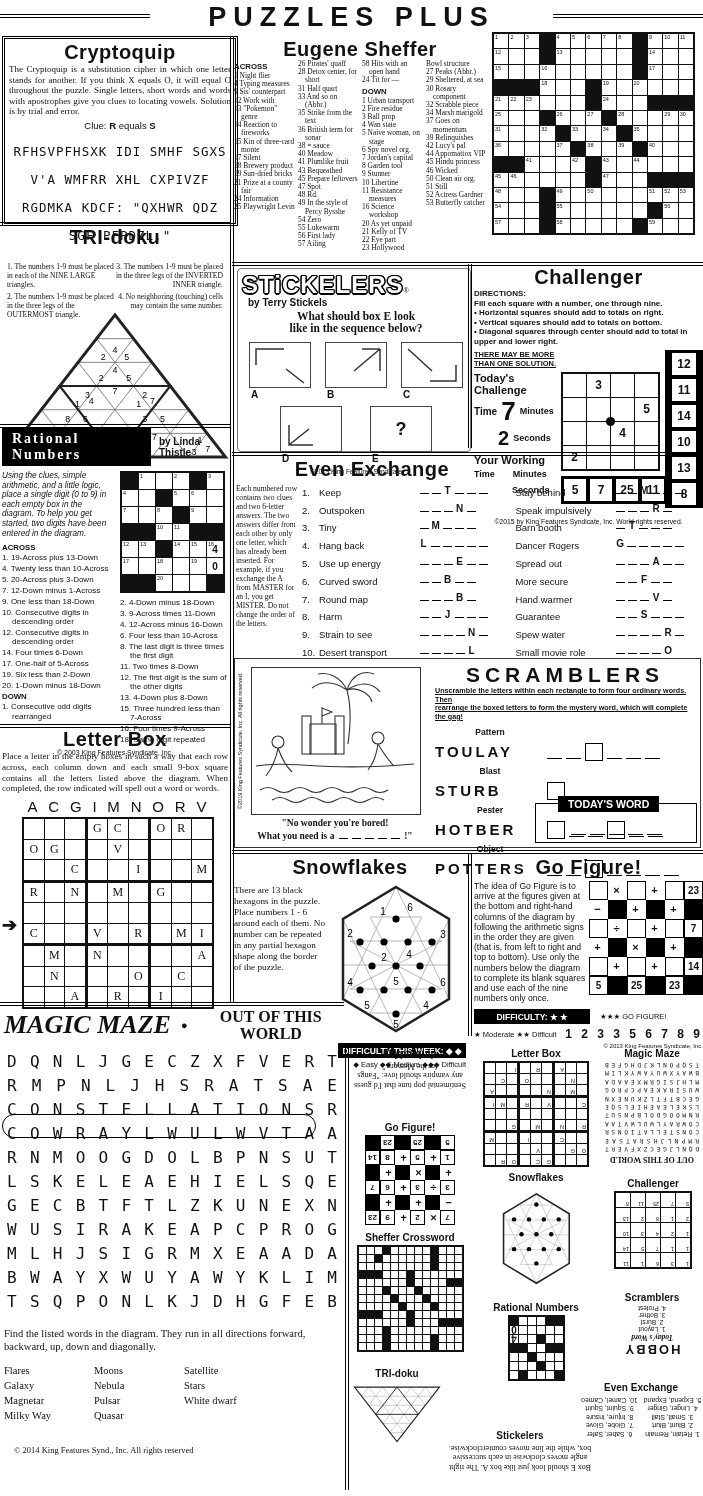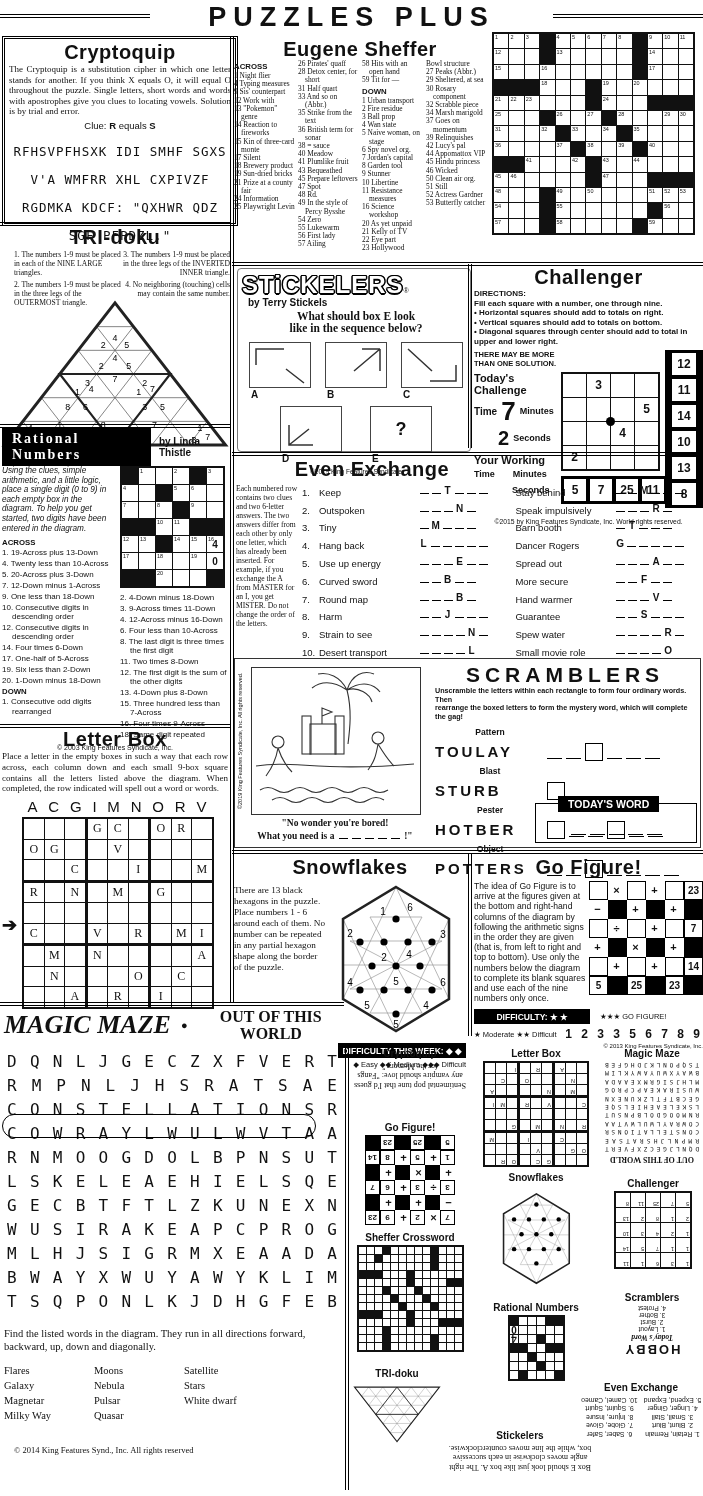--- a/index.html
+++ b/index.html
@@ -82,21 +82,21 @@
   </div>
   <div class="cipher">RFHSVPFHSXK  IDI  SMHF  SGXS</div>
   <div class="cipher">V'A  WMFRR  XHL  CXPIVZF</div>
   <div class="cipher">RGDMKA  KDCF:  "QXHWR  QDZ</div>
   <div class="cipher">SGF  PFPDZL."</div>
 </div>
 
 <div class="abs hr2" style="left:0;top:222px;width:230px;"></div>
 <div class="abs" style="left:0;top:226px;width:230px;">
   <div class="h1">TRI-doku</div>
-  <div style="display:flex;justify-content:flex-end;margin-top:2px;">
+  <div style="display:flex;justify-content:center;margin-top:14px;">
     <div style="width:108px;font:7.6px/8.8px 'Liberation Serif',serif;">
       <div style="margin-bottom:4px;">1. The numbers 1-9 must be placed in each of the NINE LARGE triangles.</div>
       <div>2. The numbers 1-9 must be placed in the three legs of the OUTERMOST triangle.</div>
     </div>
     <div style="width:108px;font:7.6px/8.8px 'Liberation Serif',serif;text-align:right;">
       <div style="margin-bottom:4px;">3. The numbers 1-9 must be placed in the three legs of the INVERTED INNER triangle.</div>
       <div>4. No neighboring (touching) cells may contain the same number.</div>
     </div>
   </div>
   <div style="margin-top:-8px;"><svg viewBox="0 0 232 152" width="230" height="150">
@@ -148,21 +148,21 @@
         <text x="210" y="142" text-anchor="middle" font-size="9" font-family="Liberation Sans, sans-serif">7</text>
       </svg></div>
 </div>
 
 <div class="abs hr2" style="left:0;top:424px;width:230px;"></div>
 <div class="abs" style="left:2px;top:428px;width:226px;">
   <div style="display:flex;align-items:center;">
     <div style="background:#000;color:#fff;font:bold 14px 'Liberation Serif',serif;letter-spacing:2px;padding:3px 10px;">Rational Numbers</div>
     <div style="font:bold 10px 'Liberation Sans',sans-serif;margin-left:8px;">by Linda Thistle</div>
   </div>
-  <div style="display:flex;justify-content:space-between;">
+  <div style="display:flex;justify-content:space-between;margin-top:5px;">
     <div style="width:114px;">
       <div style="font:italic 8.2px/9.6px 'Liberation Sans',sans-serif;">Using the clues, simple arithmetic, and a little logic, place a single digit (0 to 9) in each empty box in the diagram. To help you get started, two digits have been entered in the diagram.</div>
       <div style="margin-top:5px;">
           <div class="cluehead">ACROSS</div>
           <div class="rclue">1. 19-Across plus 13-Down</div>
           <div class="rclue">4. Twenty less than 10-Across</div>
           <div class="rclue">5. 20-Across plus 3-Down</div>
           <div class="rclue">7. 12-Down minus 1-Across</div>
           <div class="rclue">9. One less than 18-Down</div>
           <div class="rclue">10. Consecutive digits in descending order</div>
@@ -415,21 +415,21 @@
       <div class="clue">47 Spot</div>
       <div class="clue">48 Rd.</div>
       <div class="clue">49 In the style of Percy Bysshe</div>
       <div class="clue">54 Zero</div>
       <div class="clue">55 Lukewarm</div>
       <div class="clue">56 First lady</div>
       <div class="clue">57 Ailing</div>
     </div>
   <div style="width:61px;">
       <div class="clue">58 Hits with an open hand</div>
-      <div class="clue">59 Tit for —</div>
+      <div class="clue">24 Tit for —</div>
       <div class="cluehead">DOWN</div>
       <div class="clue">1 Urban transport</div>
       <div class="clue">2 Fire residue</div>
       <div class="clue">3 Ball prop</div>
       <div class="clue">4 Wan state</div>
       <div class="clue">5 Naive woman, on stage</div>
       <div class="clue">6 Spy novel org.</div>
       <div class="clue">7 Jordan's capital</div>
       <div class="clue">8 Garden tool</div>
       <div class="clue">9 Stunner</div>
@@ -800,21 +800,21 @@
   <div class="h1">Challenger</div>
   <div style="font:bold 8px/9.6px 'Liberation Sans',sans-serif;">
     <div>DIRECTIONS:</div>
     <div>Fill each square with a number, one through nine.</div>
     <div>• Horizontal squares should add to totals on right.</div>
     <div>• Vertical squares should add to totals on bottom.</div>
     <div>• Diagonal squares through center should add to total in upper and lower right.</div>
   </div>
   <div style="display:flex;margin-top:3px;">
     <div style="width:88px;font-family:'Liberation Sans',sans-serif;">
-      <div style="font:bold 7.5px/9px 'Liberation Sans',sans-serif;"><span>THERE MAY BE MORE</span><br><span>THAN ONE SOLUTION.</span></div>
+      <div style="font:bold 7.5px/9px 'Liberation Sans',sans-serif;text-decoration:underline;"><span>THERE MAY BE MORE</span><br><span>THAN ONE SOLUTION.</span></div>
       <div style="font:bold 11px 'Liberation Sans',sans-serif;margin-top:4px;">Today's Challenge</div>
       <div style="display:flex;align-items:center;gap:4px;">
           <span style="font:bold 10px 'Liberation Sans',sans-serif;">Time</span>
           <span style="font:bold 26px 'Liberation Sans',sans-serif;">7</span>
           <span style="font:bold 9px 'Liberation Sans',sans-serif;">Minutes</span>
         </div>
       <div style="display:flex;align-items:center;gap:4px;margin-left:24px;">
           <span style="font:bold 20px 'Liberation Sans',sans-serif;">2</span>
           <span style="font:bold 9px 'Liberation Sans',sans-serif;">Seconds</span>
         </div>
@@ -962,21 +962,21 @@
         <path d="M20,132 q8,-5 16,0 t16,0 t16,0 t16,0 t16,0 t16,0 t16,0"></path>
       </g>
     </svg>
   </div>
   <div class="abs" style="left:8px;top:158px;width:184px;text-align:center;font:bold 9.5px/12px 'Liberation Serif',serif;">
     <div>"No wonder you're bored!</div>
     <div><span>What you need is a</span> <span><span class="ssl" style="width: 9px; height: 9px;"></span><span class="ssl" style="width: 9px; height: 9px;"></span><span class="ssl" style="width: 9px; height: 9px;"></span><span class="ssl" style="width: 9px; height: 9px;"></span><span class="ssl" style="width: 9px; height: 9px;"></span></span> <span>!"</span></div>
   </div>
   <div class="abs" style="left:200px;top:4px;width:260px;">
     <div style="font:bold 21px 'Liberation Sans',sans-serif;letter-spacing:5px;text-align:center;">SCRAMBLERS</div>
-    <div style="font:bold 7.2px/8.6px 'Liberation Sans',sans-serif;">
+    <div style="font:bold 7.2px/8.6px 'Liberation Sans',sans-serif;text-decoration:underline;">
       <div>Unscramble the letters within each rectangle to form four ordinary words. Then</div>
         <div>rearrange the boxed letters to form the mystery word, which will complete the gag!</div>
     </div>
     <div style="margin-top:6px;">
         <div class="sclab">Pattern</div>
         <div class="scitem">
           <span class="scword">TOULAY</span>
           <span class="ssl"></span>
           <span class="ssl"></span>
           <span class="sbx"></span>

